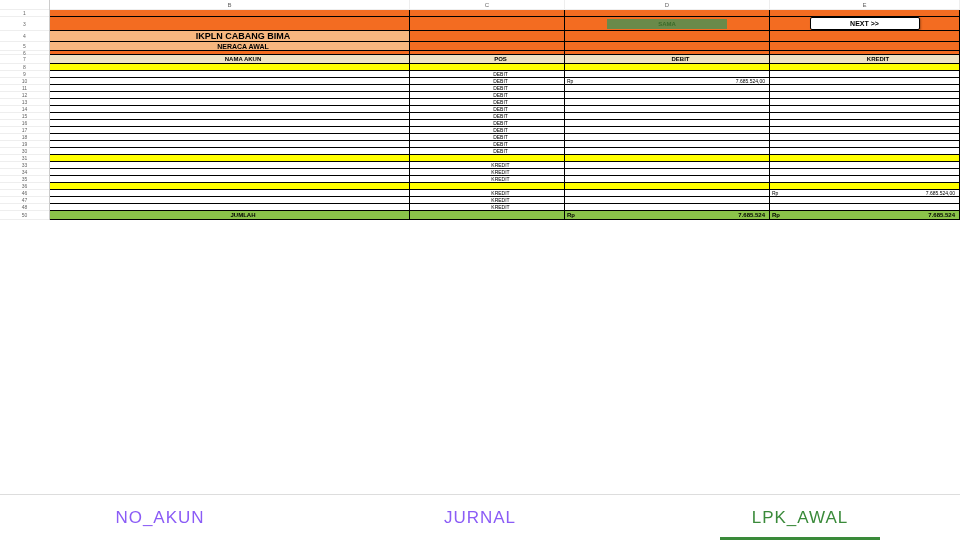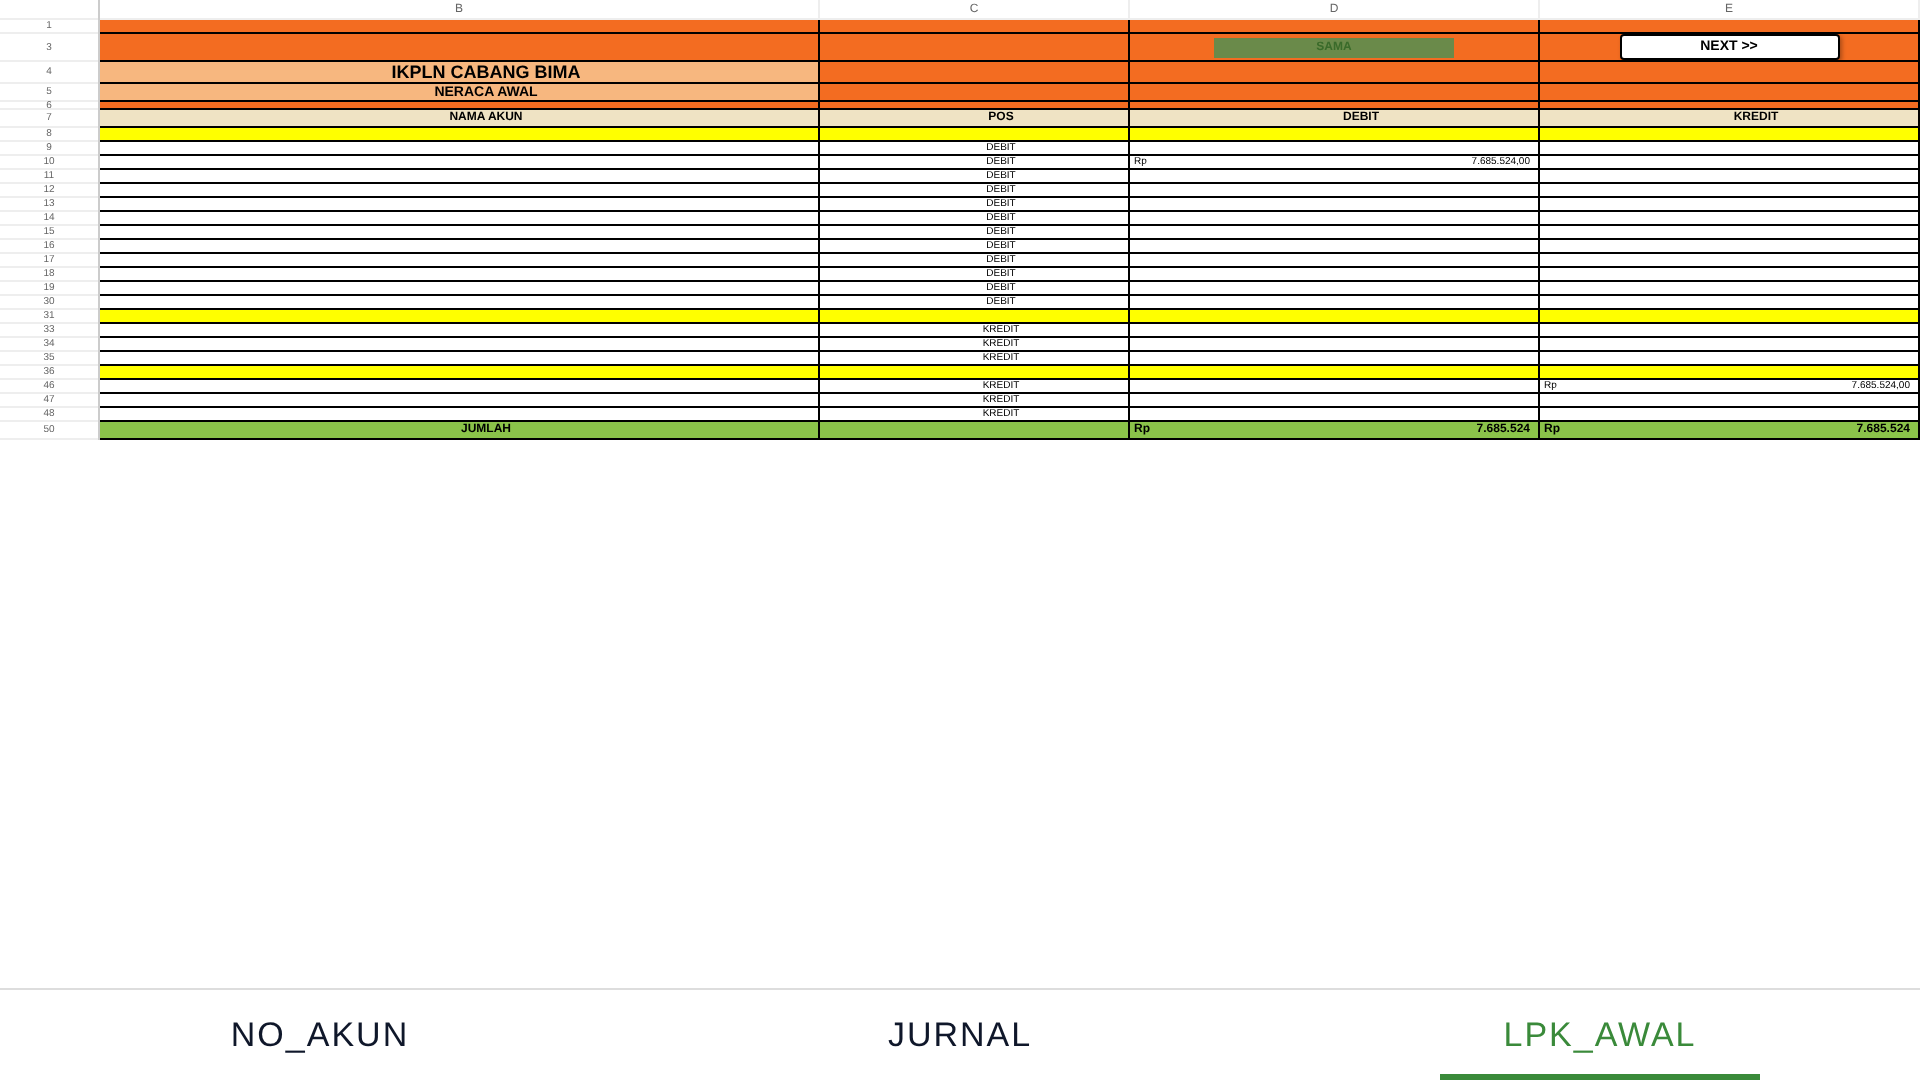--- a/index.html
+++ b/index.html
@@ -20,21 +20,21 @@
   .bold { font-weight: bold; }
   .center { text-align: center; padding-left: 27px; }
   .wB { width: 360px; }
   .wC { width: 155px; }
   .wD { width: 205px; }
   .wE { width: 190px; }
   .btn-next { background: #fff; border: 1px solid #000; border-radius: 2px; font-size: 7px; font-weight: bold; text-align: center; line-height: 12px; box-shadow: 1px 1px 2px rgba(0,0,0,.3); }
   .btn-sama { color: #3a6b2a; font-size: 6px; font-weight: bold; text-align: center; }
   .dg { background: #6a8a4a; }
   .tabs { position: absolute; bottom: 0; width: 960px; height: 46px; display: flex; border-top: 1px solid #ddd; background: #fff; }
-  .tab { flex: 1; display: flex; align-items: center; justify-content: center; font-size: 17px; letter-spacing: 1px; color: #0f172a; position: relative; }
+  .tab { flex: 1; display: flex; align-items: center; justify-content: center; font-size: 17px; letter-spacing: 1px; color: #8b5cf6; position: relative; }
   .tab.active { color: #3a8a3a; }
   .tab.active::after { content: ""; position: absolute; bottom: 0; left: 25%; width: 50%; height: 3px; background: #3a8a3a; }
   .amt-rp { width: 40px; text-align: left; padding-left: 2px; }
   .amt-val { flex: 1; text-align: right; padding-right: 4px; }
   .flexrow { display: flex; }
 </style>
 </head>
 <body>
 
 <div class="sheet">

